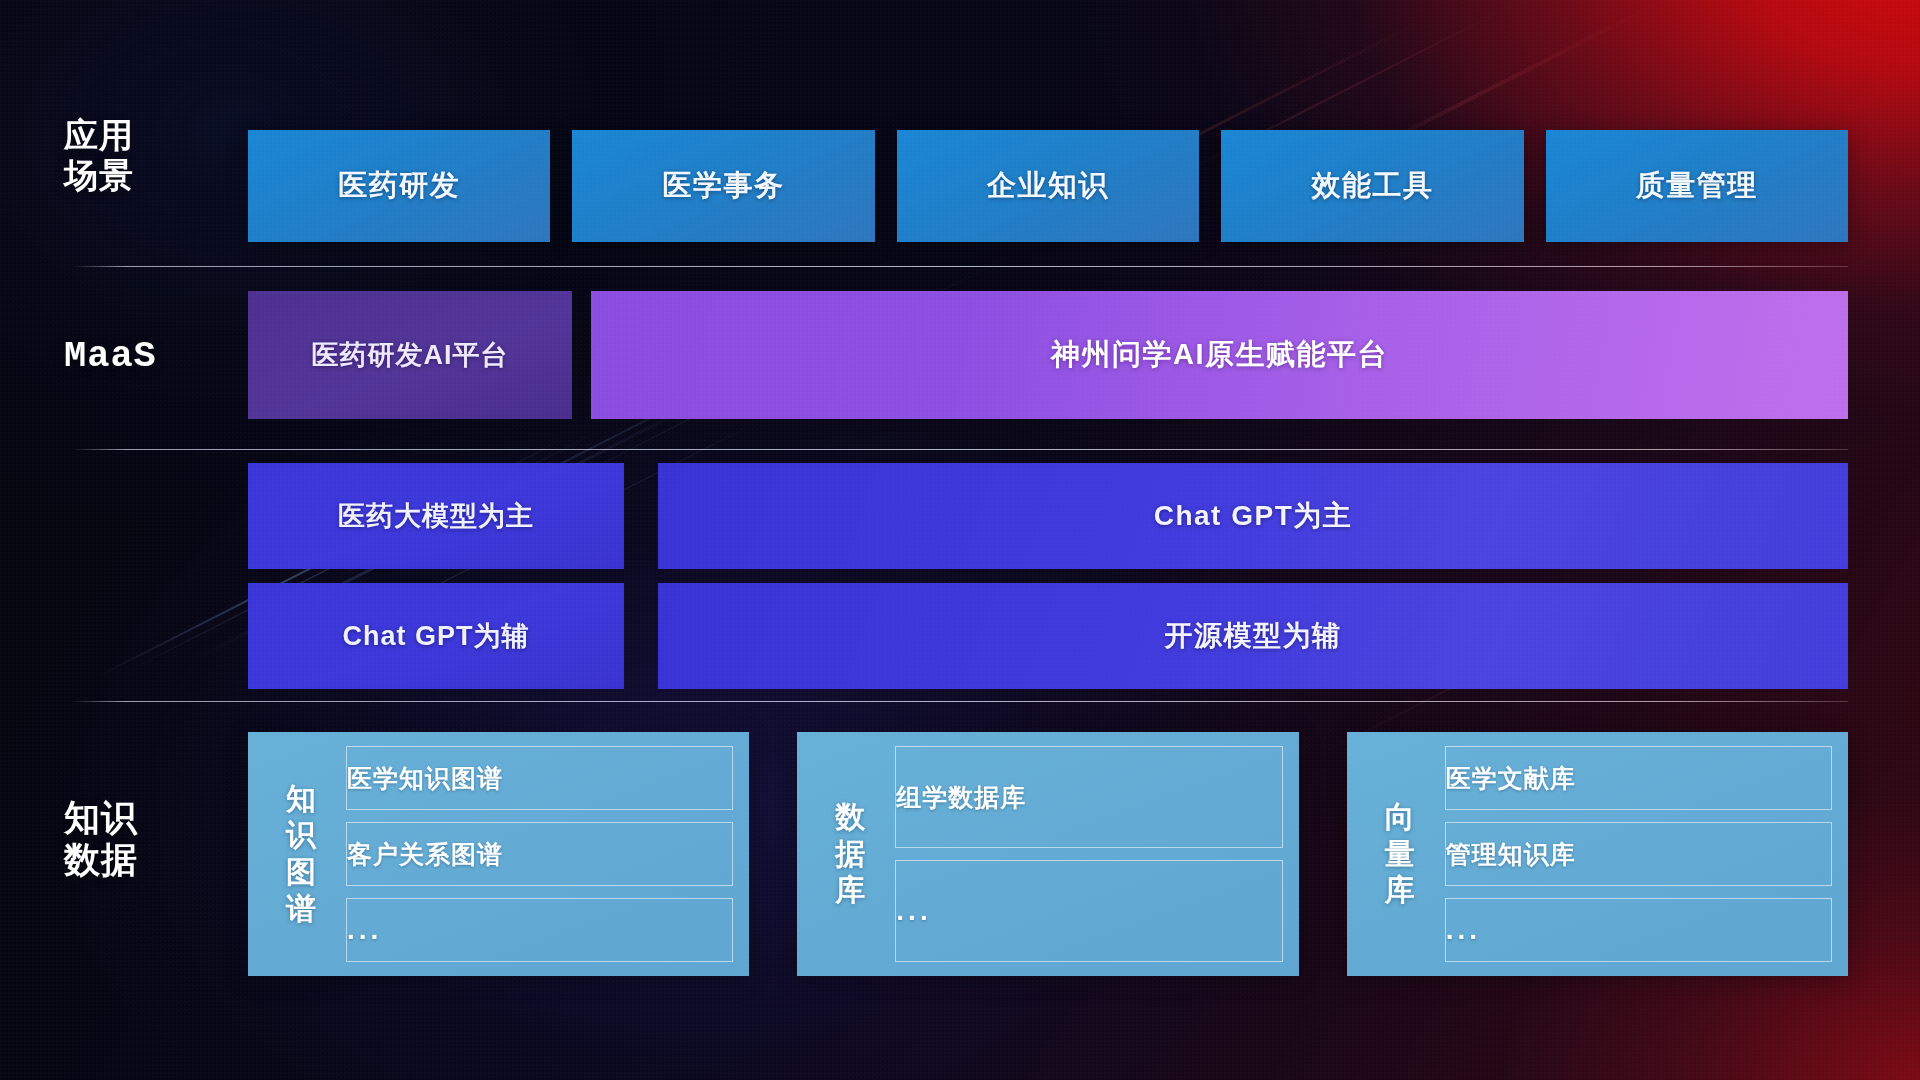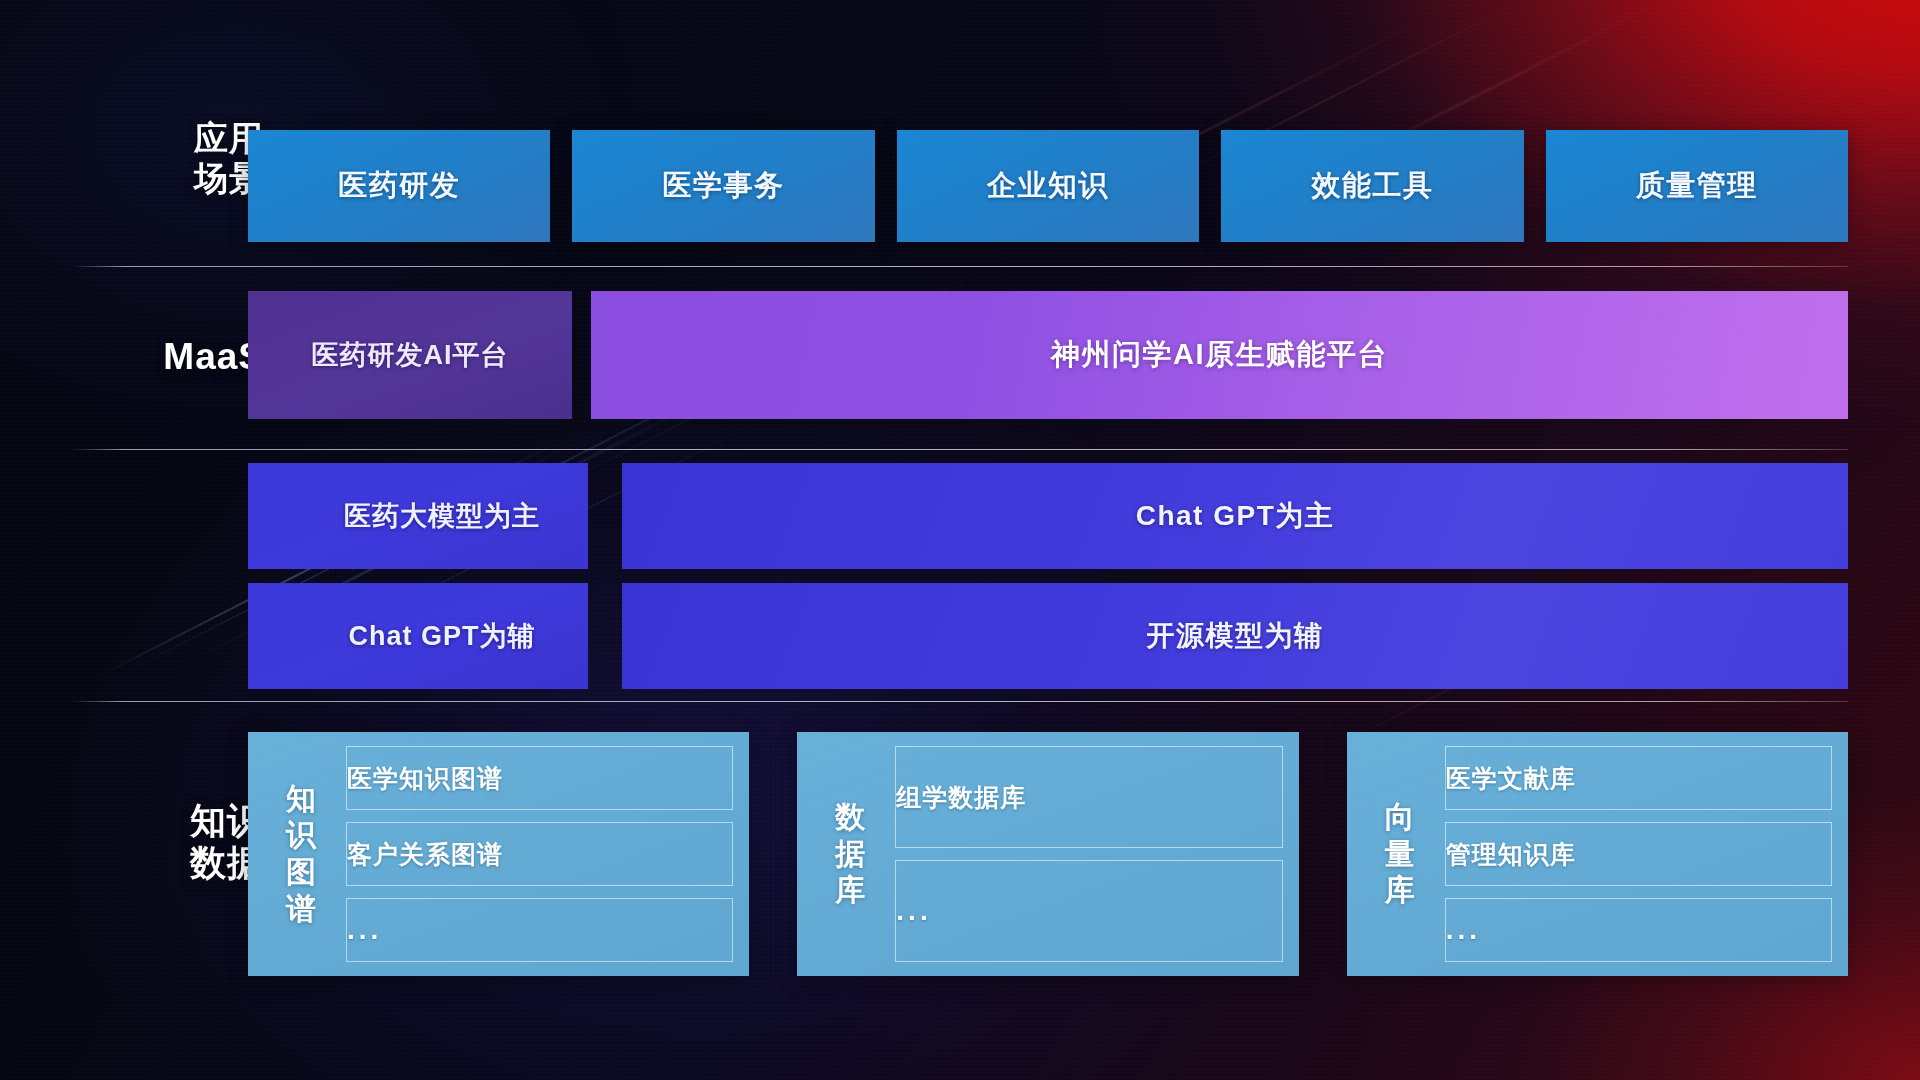--- a/index.html
+++ b/index.html
@@ -54,27 +54,28 @@
     transform-origin: top left;
     transform: rotate(63deg);
     background: linear-gradient(180deg, rgba(120,170,255,0) 0%, rgba(130,180,255,0.22) 35%, rgba(150,195,255,0.30) 60%, rgba(120,170,255,0) 100%);
   }
   .streak.r {
     background: linear-gradient(180deg, rgba(255,70,70,0) 0%, rgba(255,90,90,0.20) 40%, rgba(255,120,120,0.26) 65%, rgba(255,70,70,0) 100%);
   }
   .rowlabel {
     position: absolute;
     width: 176px;
-    left: 88px;
+    left: 64px;
     color: #ffffff;
     font-weight: bold;
-    text-align: right;
+    text-align: left;
     line-height: 1.18;
     letter-spacing: 1px;
     text-shadow: 0 2px 10px rgba(0,0,0,0.6);
+    font-family: Liberation Mono, monospace;
   }
   .rowlabel .ln { display: block; }
 
   .divider {
     position: absolute;
     left: 72px;
     width: 1776px;
     height: 1px;
     background: linear-gradient(90deg,
         rgba(190,195,215,0.0) 0%,
@@ -151,31 +152,30 @@
     width: 1600px;
   }
   .algo-line {
     display: flex;
     gap: 34px;
     height: 106px;
     margin-bottom: 14px;
   }
   .algo-line:last-child { margin-bottom: 0; }
   .algo-left {
-    width: 292px;
+    width: 376px;
     display: flex;
     align-items: center;
     justify-content: center;
     background: linear-gradient(160deg, #3b36d8 0%, #3d38da 50%, #3a33cf 100%);
     color: #f0f1ff;
     font-size: 27px;
     font-weight: bold;
     letter-spacing: 1px;
     text-shadow: 0 1px 4px rgba(0,0,50,0.45);
-    padding-left: 48px;
   }
   .algo-right {
     flex: 1;
     display: flex;
     align-items: center;
     justify-content: center;
     background: linear-gradient(110deg, #3a33d4 0%, #4039dc 40%, #4b44e0 70%, #433ddb 100%);
     color: #f2f3ff;
     font-size: 28px;
     font-weight: bold;

